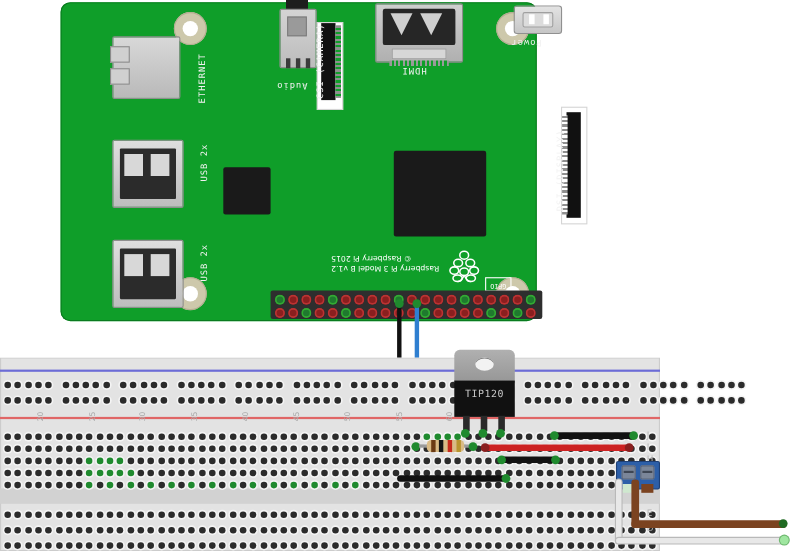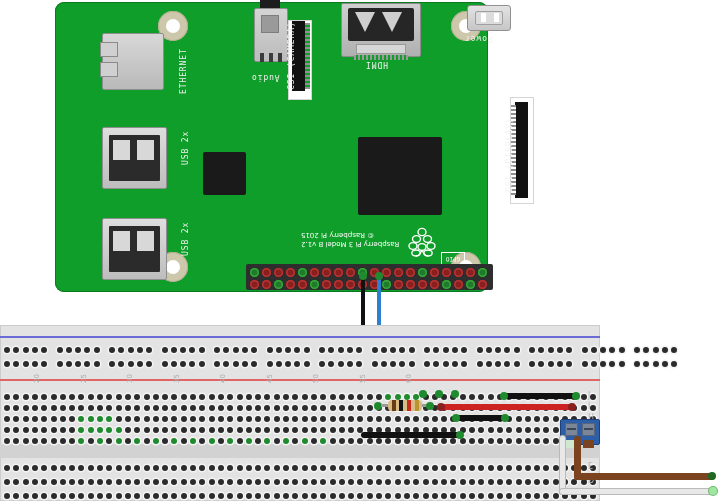--- a/index.html
+++ b/index.html
@@ -948,20 +948,31 @@
 
   <div class="wire" style="left:455px;top:415px;width:50px;height:6px;background:#111111;"></div>
   <div class="wend" style="left:452px;top:414px;background:#1f8a2e;"></div>
   <div class="wend" style="left:501px;top:414px;background:#1f8a2e;"></div>
 
   <div class="wire" style="left:361px;top:432px;width:99px;height:6px;background:#111111;"></div>
   <div class="wend" style="left:456px;top:431px;background:#1f8a2e;"></div>
 
   <div class="wend" style="left:374px;top:402px;background:#1f8a2e;"></div>
 
+  <div class="tip">
+    <div class="tab"></div>
+    <div class="tabhole"></div>
+    <div class="body"></div>
+    <div class="mark">TIP120</div>
+    <div class="legs">
+      <div class="leg" style="left:8px;"></div>
+      <div class="leg" style="left:24px;"></div>
+      <div class="leg" style="left:40px;"></div>
+    </div>
+  </div>
   <div class="wend" style="left:419px;top:390px;background:#1f8a2e;"></div>
   <div class="wend" style="left:435px;top:390px;background:#1f8a2e;"></div>
   <div class="wend" style="left:451px;top:390px;background:#1f8a2e;"></div>
 
   <div class="res">
     <div class="lead" style="left:0px;"></div>
     <div class="lead" style="left:40px;"></div>
     <div class="body">
       <div class="band" style="left:4px;background:#6b3b14;"></div>
       <div class="band" style="left:11px;background:#141414;"></div>

